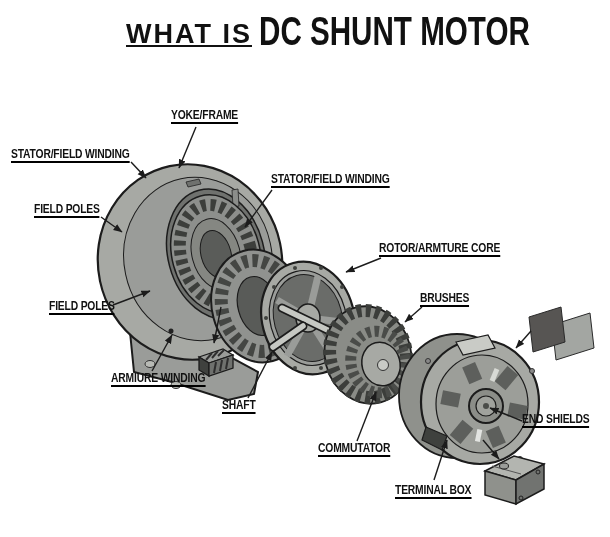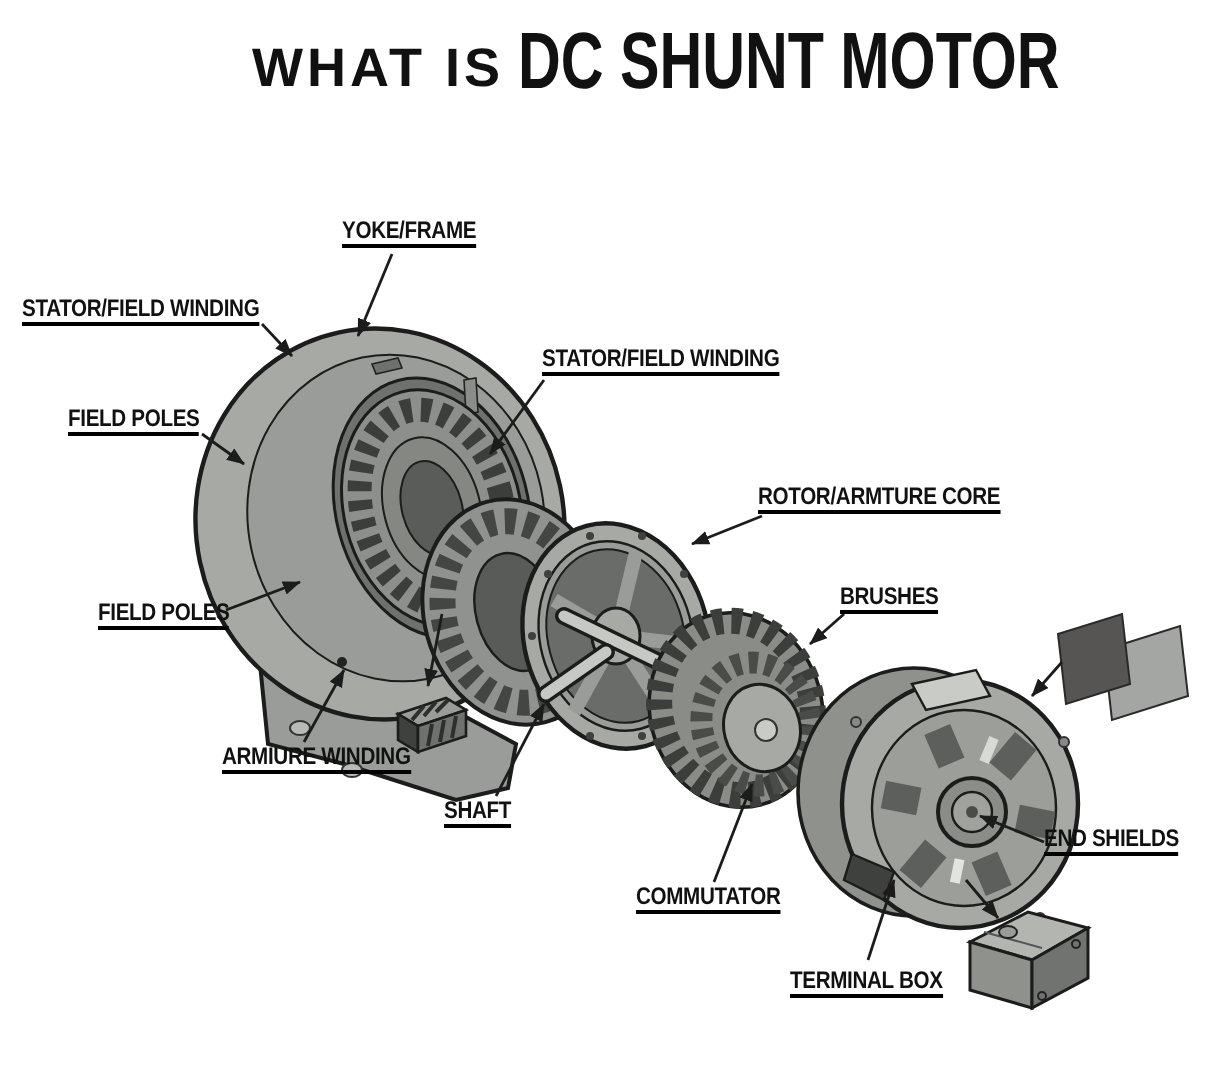--- a/index.html
+++ b/index.html
@@ -5,20 +5,21 @@
   html,body{margin:0;padding:0;background:#ffffff;}
   .stage{
     position:relative;width:610px;height:537px;background:#ffffff;overflow:hidden;
     font-family:"Liberation Sans", sans-serif;
   }
   
   .title-prefix{
     position:absolute;left:126px;top:19px;
     font-size:27px;font-weight:bold;letter-spacing:2px;color:#111;
     white-space:nowrap;
+    text-decoration:underline;
   }
   .title-main{
     position:absolute;left:259px;top:9px;
     font-size:40px;font-weight:bold;color:#111;white-space:nowrap;
     transform:scaleX(0.74);transform-origin:0 0;letter-spacing:0px;
   }
   
   .part-label{
     position:absolute;
     font-size:12px;font-weight:bold;color:#111;white-space:nowrap;

